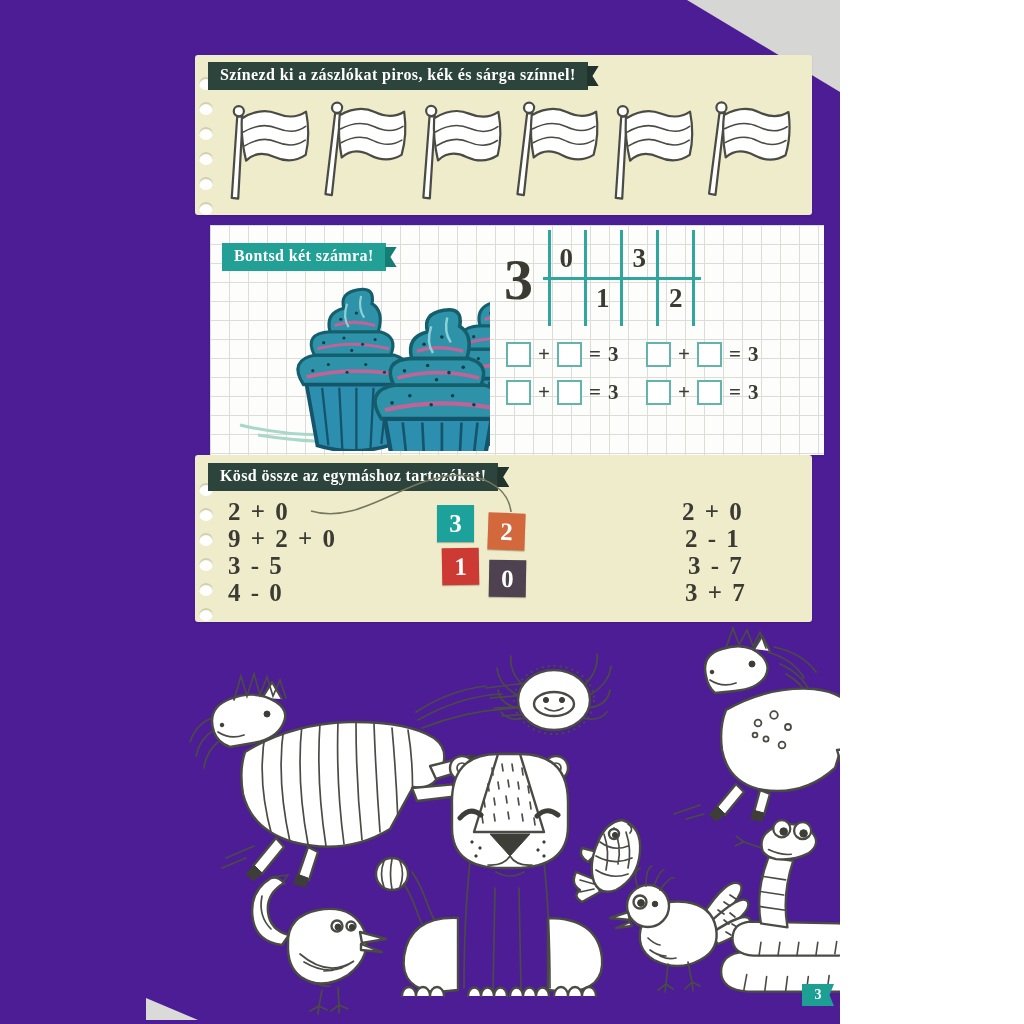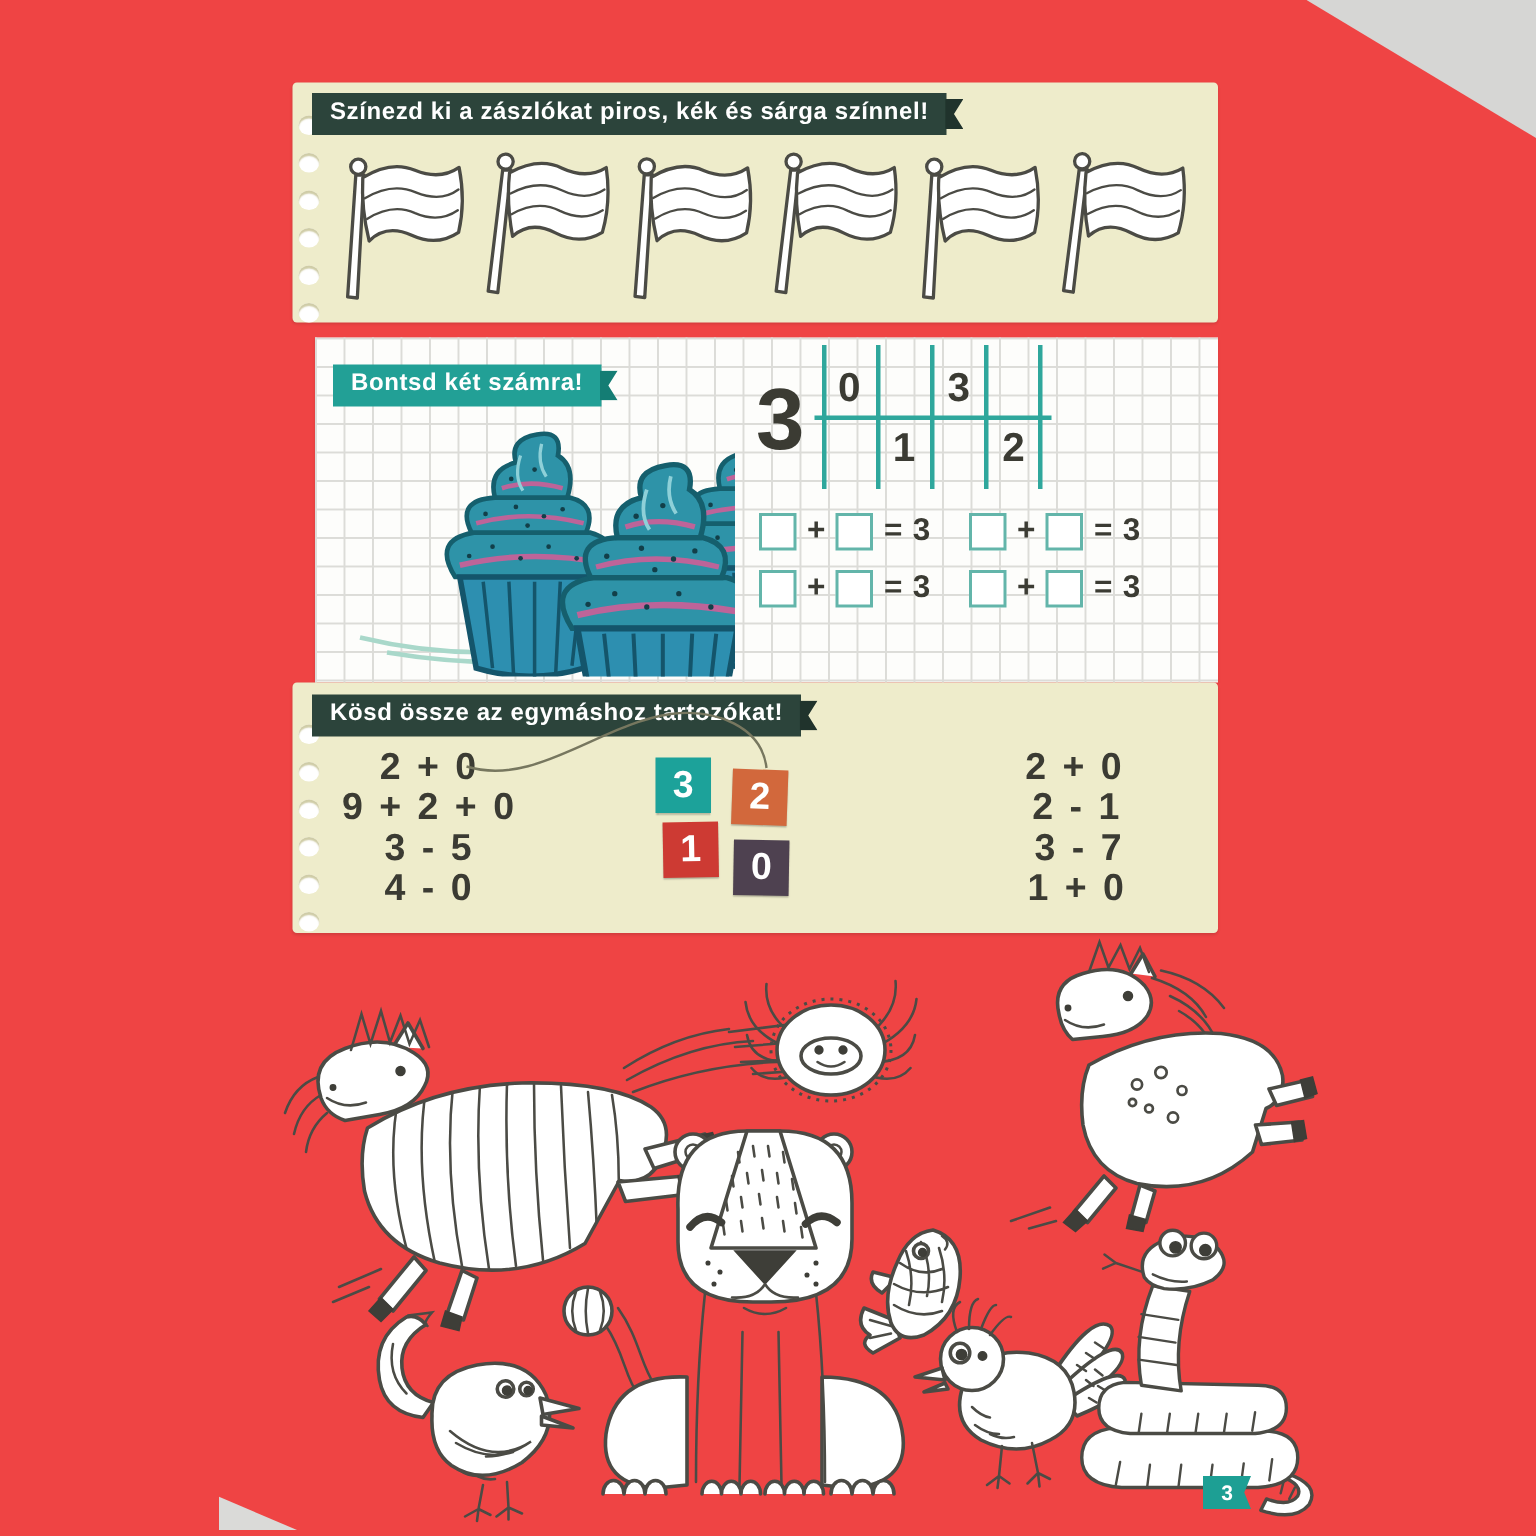--- a/index.html
+++ b/index.html
@@ -1,32 +1,32 @@
 <!DOCTYPE html>
 <html><head>
 <meta charset="utf-8">
 <style>
   html,body{margin:0;padding:0;background:#ffffff;}
-  .page{position:relative;width:1024px;height:1024px;background:#ef4444;overflow:hidden;
-        font-family:Liberation Sans, sans-serif;color:#3b3b33;}
+  .page{position:relative;width:840px;height:1024px;background:#4c1d95;overflow:hidden;
+        font-family:Liberation Serif, serif;color:#3b3b33;}
   
   .scan-tr{position:absolute;right:0;top:0;width:170px;height:92px;background:#d6d6d4;
            clip-path:polygon(10% 0,100% 0,100% 100%);}
   .scan-bl{position:absolute;left:146px;bottom:4px;width:52px;height:34px;background:#dadad8;
            clip-path:polygon(0 100%,0 35%,100% 100%);}
   
   .cream{position:absolute;left:195px;width:617px;background:#eeeccb;border-radius:3px;
          box-shadow:0 1px 2px rgba(0,0,0,.12);}
   .cream.s1{top:55px;height:160px;}
   .cream.s3{top:455px;height:167px;}
   .hole{position:absolute;left:4px;width:14px;height:13px;border-radius:50%;background:#ffffff;
         box-shadow:inset 0 2px 1px #cfcca6;}
   .grid-paper{position:absolute;left:210px;top:225px;width:602px;height:230px;background-color:#fdfdfb;
       background-image:linear-gradient(#dcdcd8 1px,transparent 1px),linear-gradient(90deg,#dcdcd8 1px,transparent 1px);
-      background-size:19px 19px;box-shadow:0 1px 2px rgba(0,0,0,.10);}
+      background-size:19px 19px;box-shadow:0 1px 2px rgba(0,0,0,.10);padding-left:12px;}
   
   .banner{position:absolute;padding:4px 12px 6px 12px;color:#ffffff;font-size:16px;font-weight:bold;
           letter-spacing:.4px;white-space:nowrap;}
   .banner::after{content:"";position:absolute;right:-11px;top:4px;bottom:4px;width:12px;
           clip-path:polygon(0 0,100% 0,48% 50%,100% 100%,0 100%);}
   .banner.dark::after{background:#20332c;}
   .banner.teal::after{background:#147d74;}
   
   .big-number{position:absolute;left:294px;top:24px;font-size:58px;font-weight:bold;line-height:62px;}
   .split-table{position:absolute;left:338px;top:14px;width:146px;height:78px;}
@@ -34,21 +34,21 @@
   .split-table .hl{position:absolute;left:-5px;right:-7px;top:38px;height:2.5px;background:#2fa79c;}
   .cells{position:absolute;left:0;width:146px;height:38px;display:grid;grid-template-columns:repeat(4,1fr);}
   .cells.top{top:0;} .cells.bottom{top:40px;}
   .cells span{display:flex;align-items:center;justify-content:center;font-size:27px;font-weight:bold;}
   .equations{position:absolute;left:296px;top:116px;display:grid;grid-template-columns:140px 140px;grid-row-gap:12px;}
   .equation{display:flex;align-items:center;gap:7px;height:26px;}
   .eqbox{width:21px;height:21px;border:2px solid #63b5aa;background:#ffffff;display:inline-block;}
   .equation .op{font-size:21px;font-weight:bold;}
   
   .expr-col{position:absolute;font-size:25px;font-weight:bold;letter-spacing:2px;line-height:27px;}
-  .expr-col div{height:27px;text-align:center;}
+  .expr-col div{height:27px;}
   .tile{position:absolute;width:37px;height:37px;display:flex;align-items:center;justify-content:center;
         color:#fff;font-size:25px;font-weight:bold;box-shadow:0 1px 1px rgba(0,0,0,.25);}
   .connect-svg{position:absolute;left:0;top:0;pointer-events:none;}
   
   .animals{position:absolute;left:0;top:622px;width:1024px;height:402px;}
   .animals svg{position:absolute;}
   .badge{position:absolute;left:802px;top:362px;width:32px;height:22px;background:#1d9f94;color:#fff;
          font-size:14px;font-weight:bold;display:flex;align-items:center;justify-content:center;
          clip-path:polygon(0 0,100% 0,86% 50%,100% 100%,0 100%);}
   .lineart{stroke:#4b4b45;stroke-width:2.4;fill:#ffffff;stroke-linecap:round;stroke-linejoin:round;}
@@ -224,21 +224,21 @@
       <span>1</span>
     </div>
     <div class="tile" style="left: 294px; top: 105px; transform: rotate(1deg); background-color: rgb(78, 65, 80);">
       <span>0</span>
     </div>
 
     <div class="expr-col" style="left:487px;top:43px">
       <div>2 + 0</div>
       <div style="padding-left:3px">2 - 1</div>
       <div style="padding-left:6px">3 - 7</div>
-      <div style="padding-left:3px">1 + 0</div>
+      <div style="padding-left:3px">3 + 7</div>
     </div>
   </div>
 
   <div class="animals">
 
     <svg style="left:150px;top:44px" width="400" height="222" viewBox="0 0 400 222">
       <g class="thin">
         <path d="M268,54 Q310,30 352,28 M272,62 Q318,44 368,42 M266,46 Q300,24 336,20 M336,22 L384,16 M340,32 L390,28 M344,42 L386,40 M352,50 L380,48"></path>
         <path d="M62,52 Q46,58 40,76 M64,64 Q50,72 46,90 M68,76 Q56,86 54,102"></path>
         <path d="M76,192 L104,180 M72,202 L96,192 M322,150 L366,142 M330,160 L370,153"></path>

